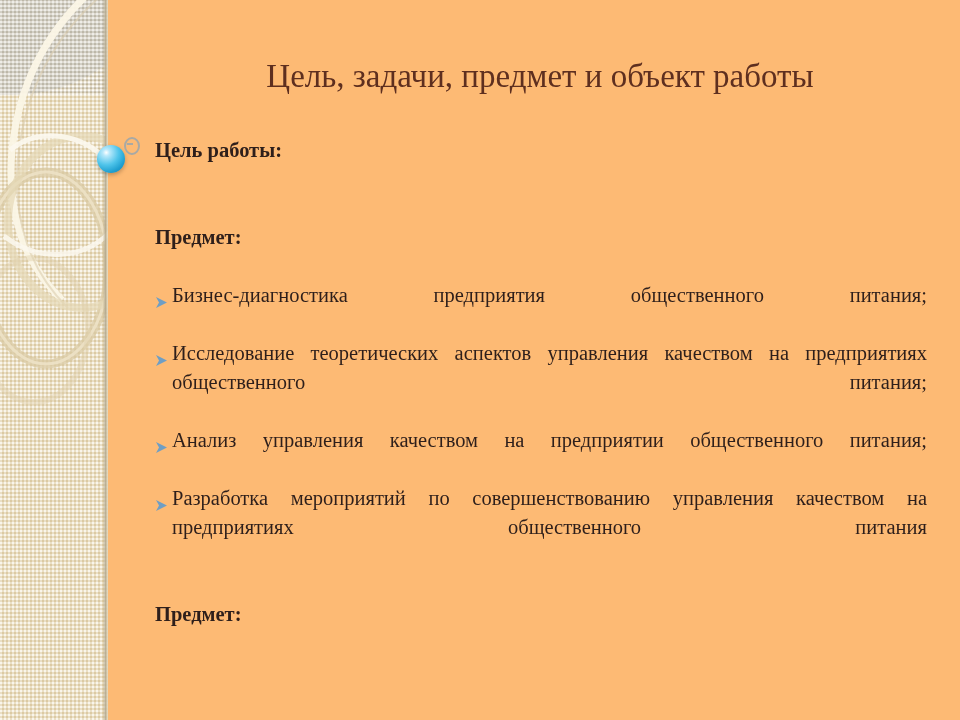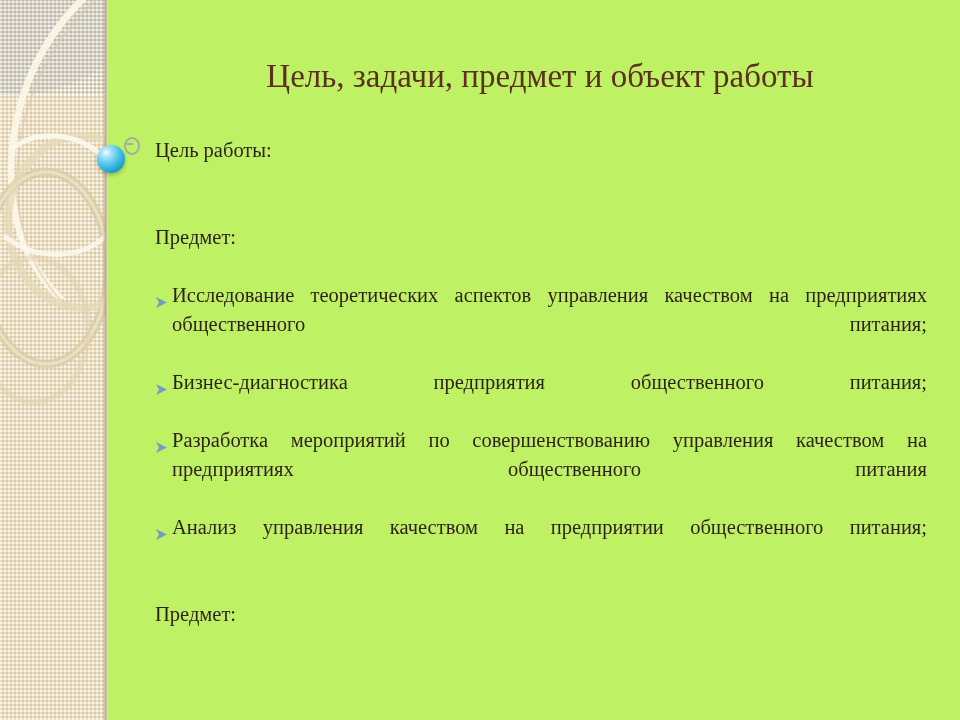--- a/index.html
+++ b/index.html
@@ -6,21 +6,21 @@
   html, body {
     margin: 0;
     padding: 0;
     background: #ffffff;
   }
 
   #slide {
     position: relative;
     width: 960px;
     height: 720px;
-    background: #bef264;
+    background: #fdba74;
     overflow: hidden;
     font-family: "Liberation Serif", "DejaVu Serif", serif;
   }
 
   
   .side-panel {
     position: absolute;
     left: 0;
     top: 0;
     width: 108px;
@@ -144,20 +144,21 @@
     width: 772px;
     color: #2e1f1b;
     font-size: 20.5px;
     line-height: 29px;
   }
 
   .para {
     margin: 0;
     text-align: justify;
     text-justify: inter-word;
+    font-weight: bold;
   }
   .para.nojust { text-align: left; }
 
   .spacer { height: 29px; }
 
   ul.task-list {
     list-style: none;
     margin: 0;
     padding: 0;
   }
@@ -233,46 +234,46 @@
 
     <p class="para nojust">Предмет:</p>
 
     <ul class="task-list">
       <li>
         <span class="bullet">
           <svg width="13" height="13" viewBox="0 0 13 13">
             <path d="M1 1 L12 6.5 L1 12 L4 6.5 Z" fill="#6f9ec4"></path>
           </svg>
         </span>
+        <span>Бизнес-диагностика предприятия общественного питания;</span>
+      </li>
+      <li>
+        <span class="bullet">
+          <svg width="13" height="13" viewBox="0 0 13 13">
+            <path d="M1 1 L12 6.5 L1 12 L4 6.5 Z" fill="#6f9ec4"></path>
+          </svg>
+        </span>
         <span>Исследование теоретических аспектов управления качеством на предприятиях общественного питания;</span>
       </li>
       <li>
         <span class="bullet">
           <svg width="13" height="13" viewBox="0 0 13 13">
             <path d="M1 1 L12 6.5 L1 12 L4 6.5 Z" fill="#6f9ec4"></path>
           </svg>
         </span>
-        <span>Бизнес-диагностика предприятия общественного питания;</span>
+        <span>Анализ управления качеством на предприятии общественного питания;</span>
       </li>
       <li>
         <span class="bullet">
           <svg width="13" height="13" viewBox="0 0 13 13">
             <path d="M1 1 L12 6.5 L1 12 L4 6.5 Z" fill="#6f9ec4"></path>
           </svg>
         </span>
         <span>Разработка мероприятий по совершенствованию управления качеством на предприятиях общественного питания</span>
       </li>
-      <li>
-        <span class="bullet">
-          <svg width="13" height="13" viewBox="0 0 13 13">
-            <path d="M1 1 L12 6.5 L1 12 L4 6.5 Z" fill="#6f9ec4"></path>
-          </svg>
-        </span>
-        <span>Анализ управления качеством на предприятии общественного питания;</span>
-      </li>
     </ul>
 
     <div class="spacer"></div>
 
     <p class="para nojust">Предмет:</p>
 
   </div>
 
 </div>
 

